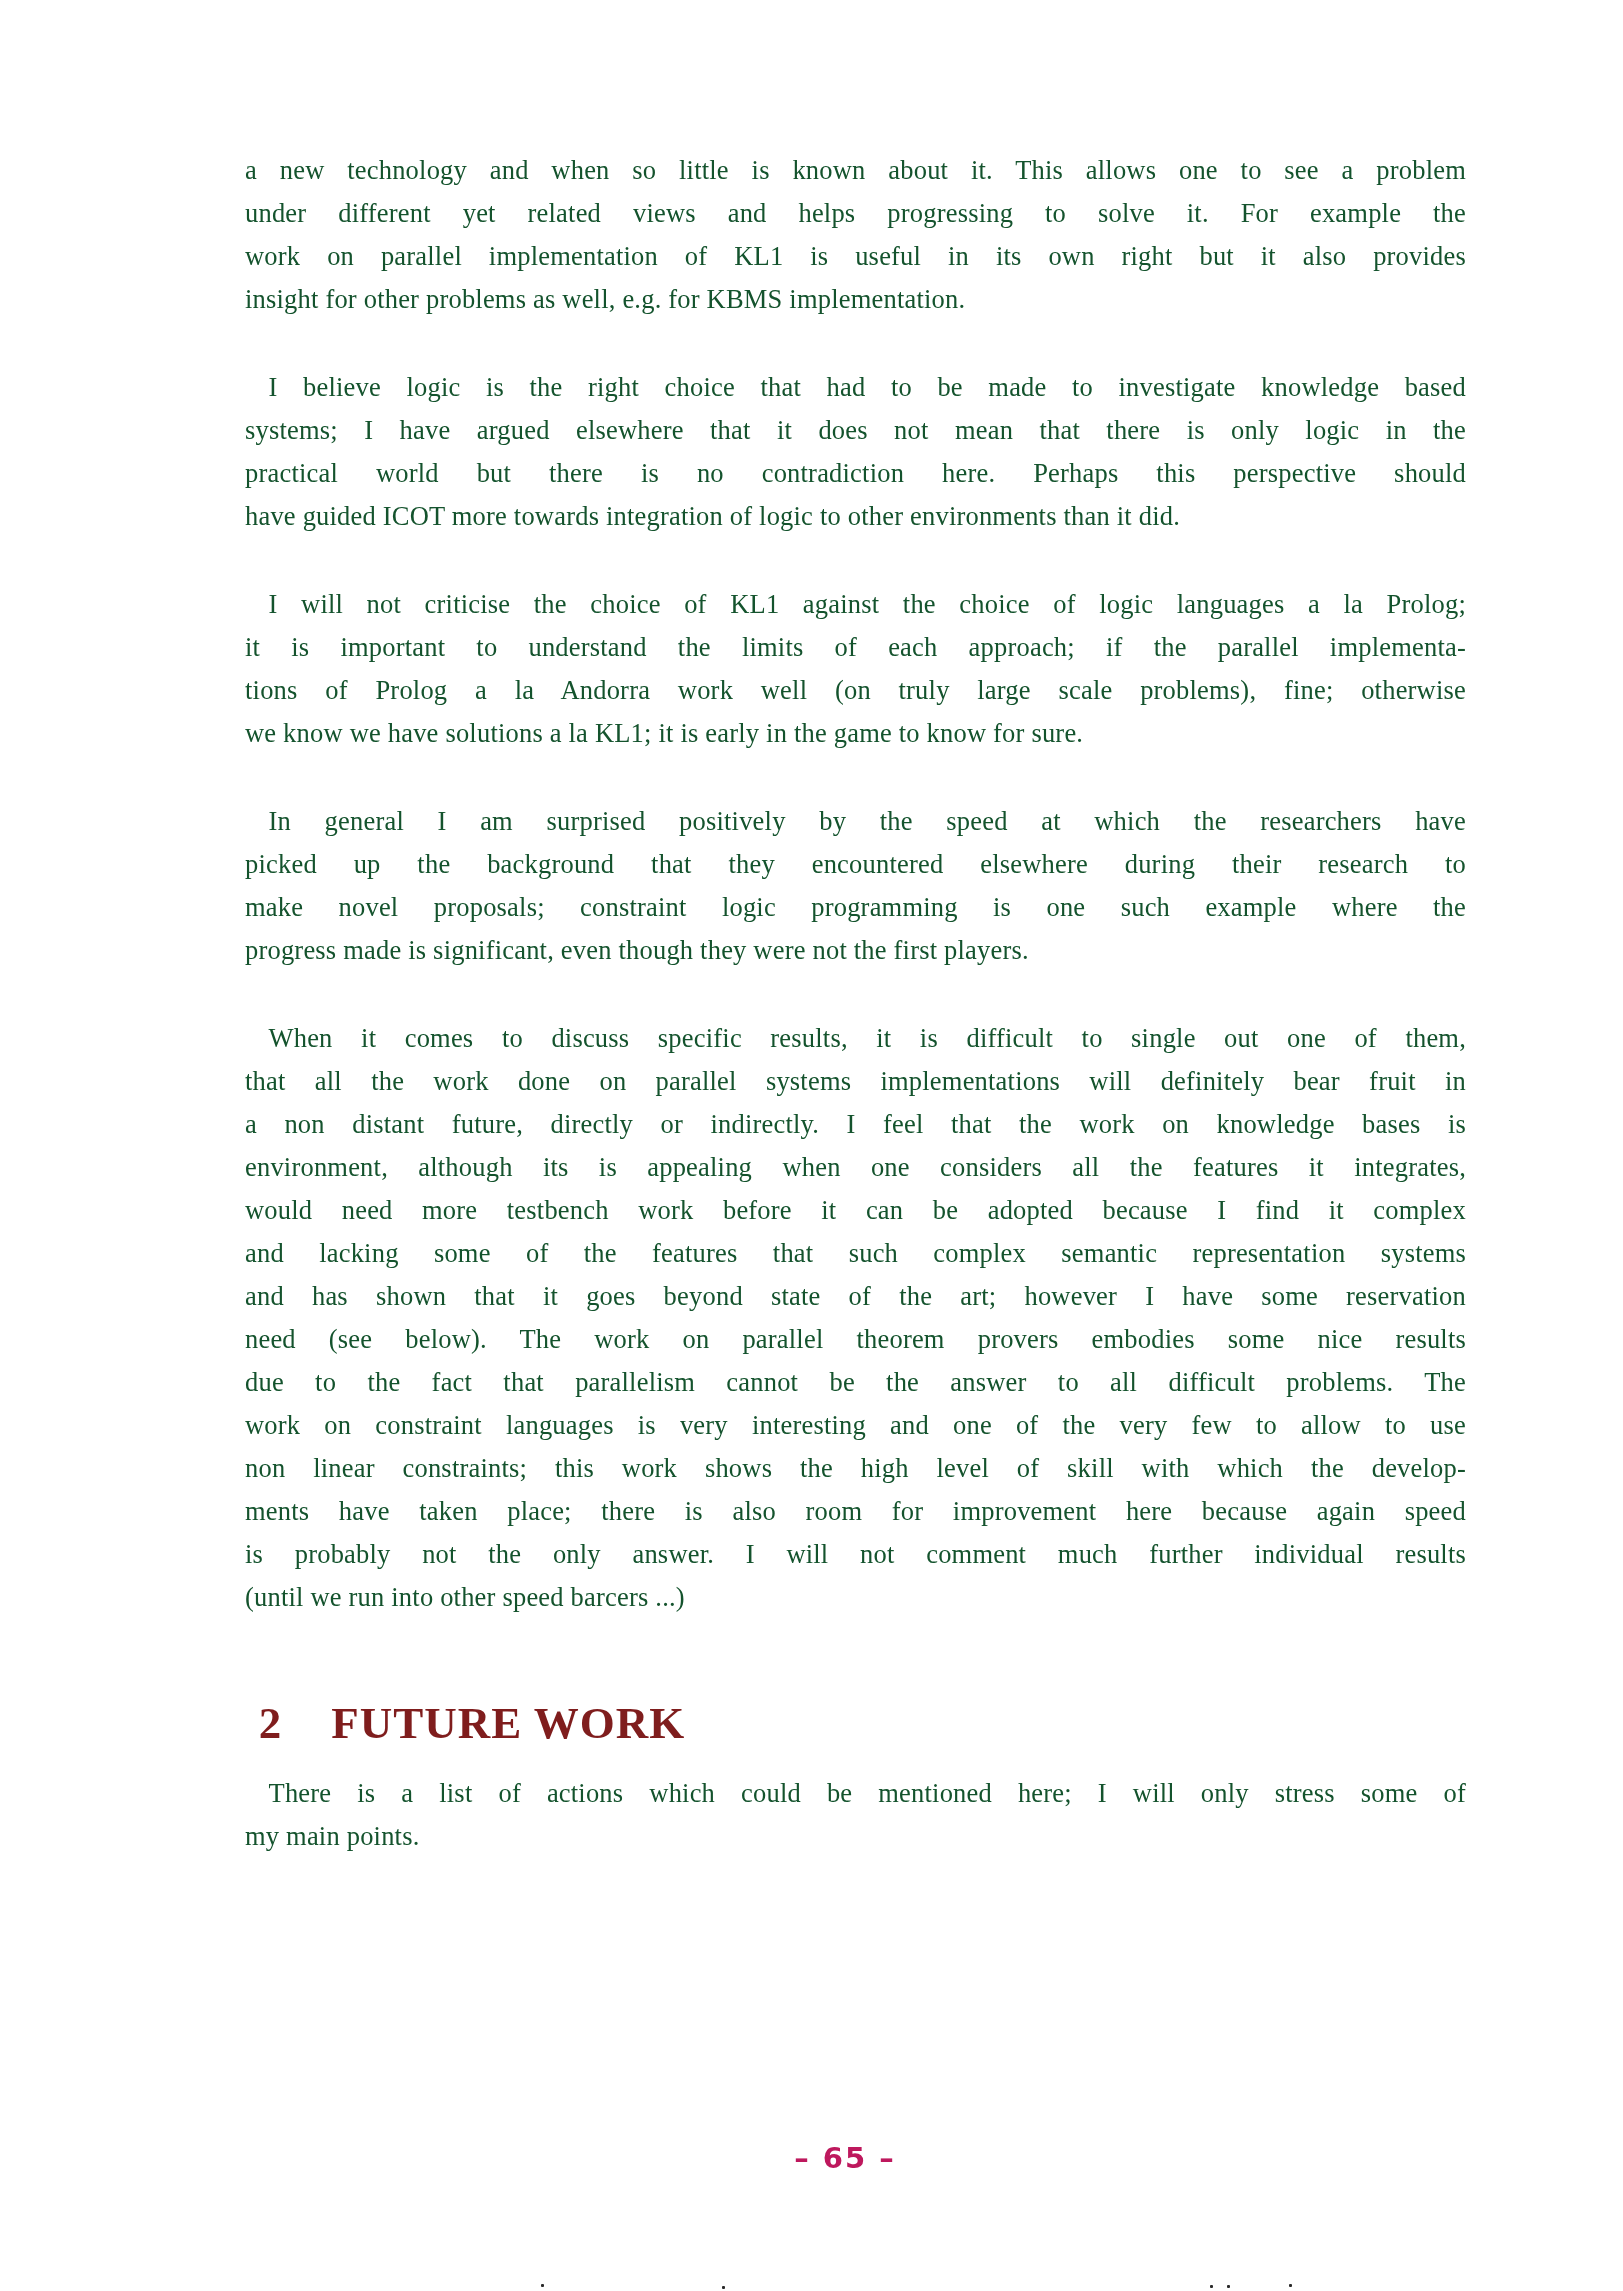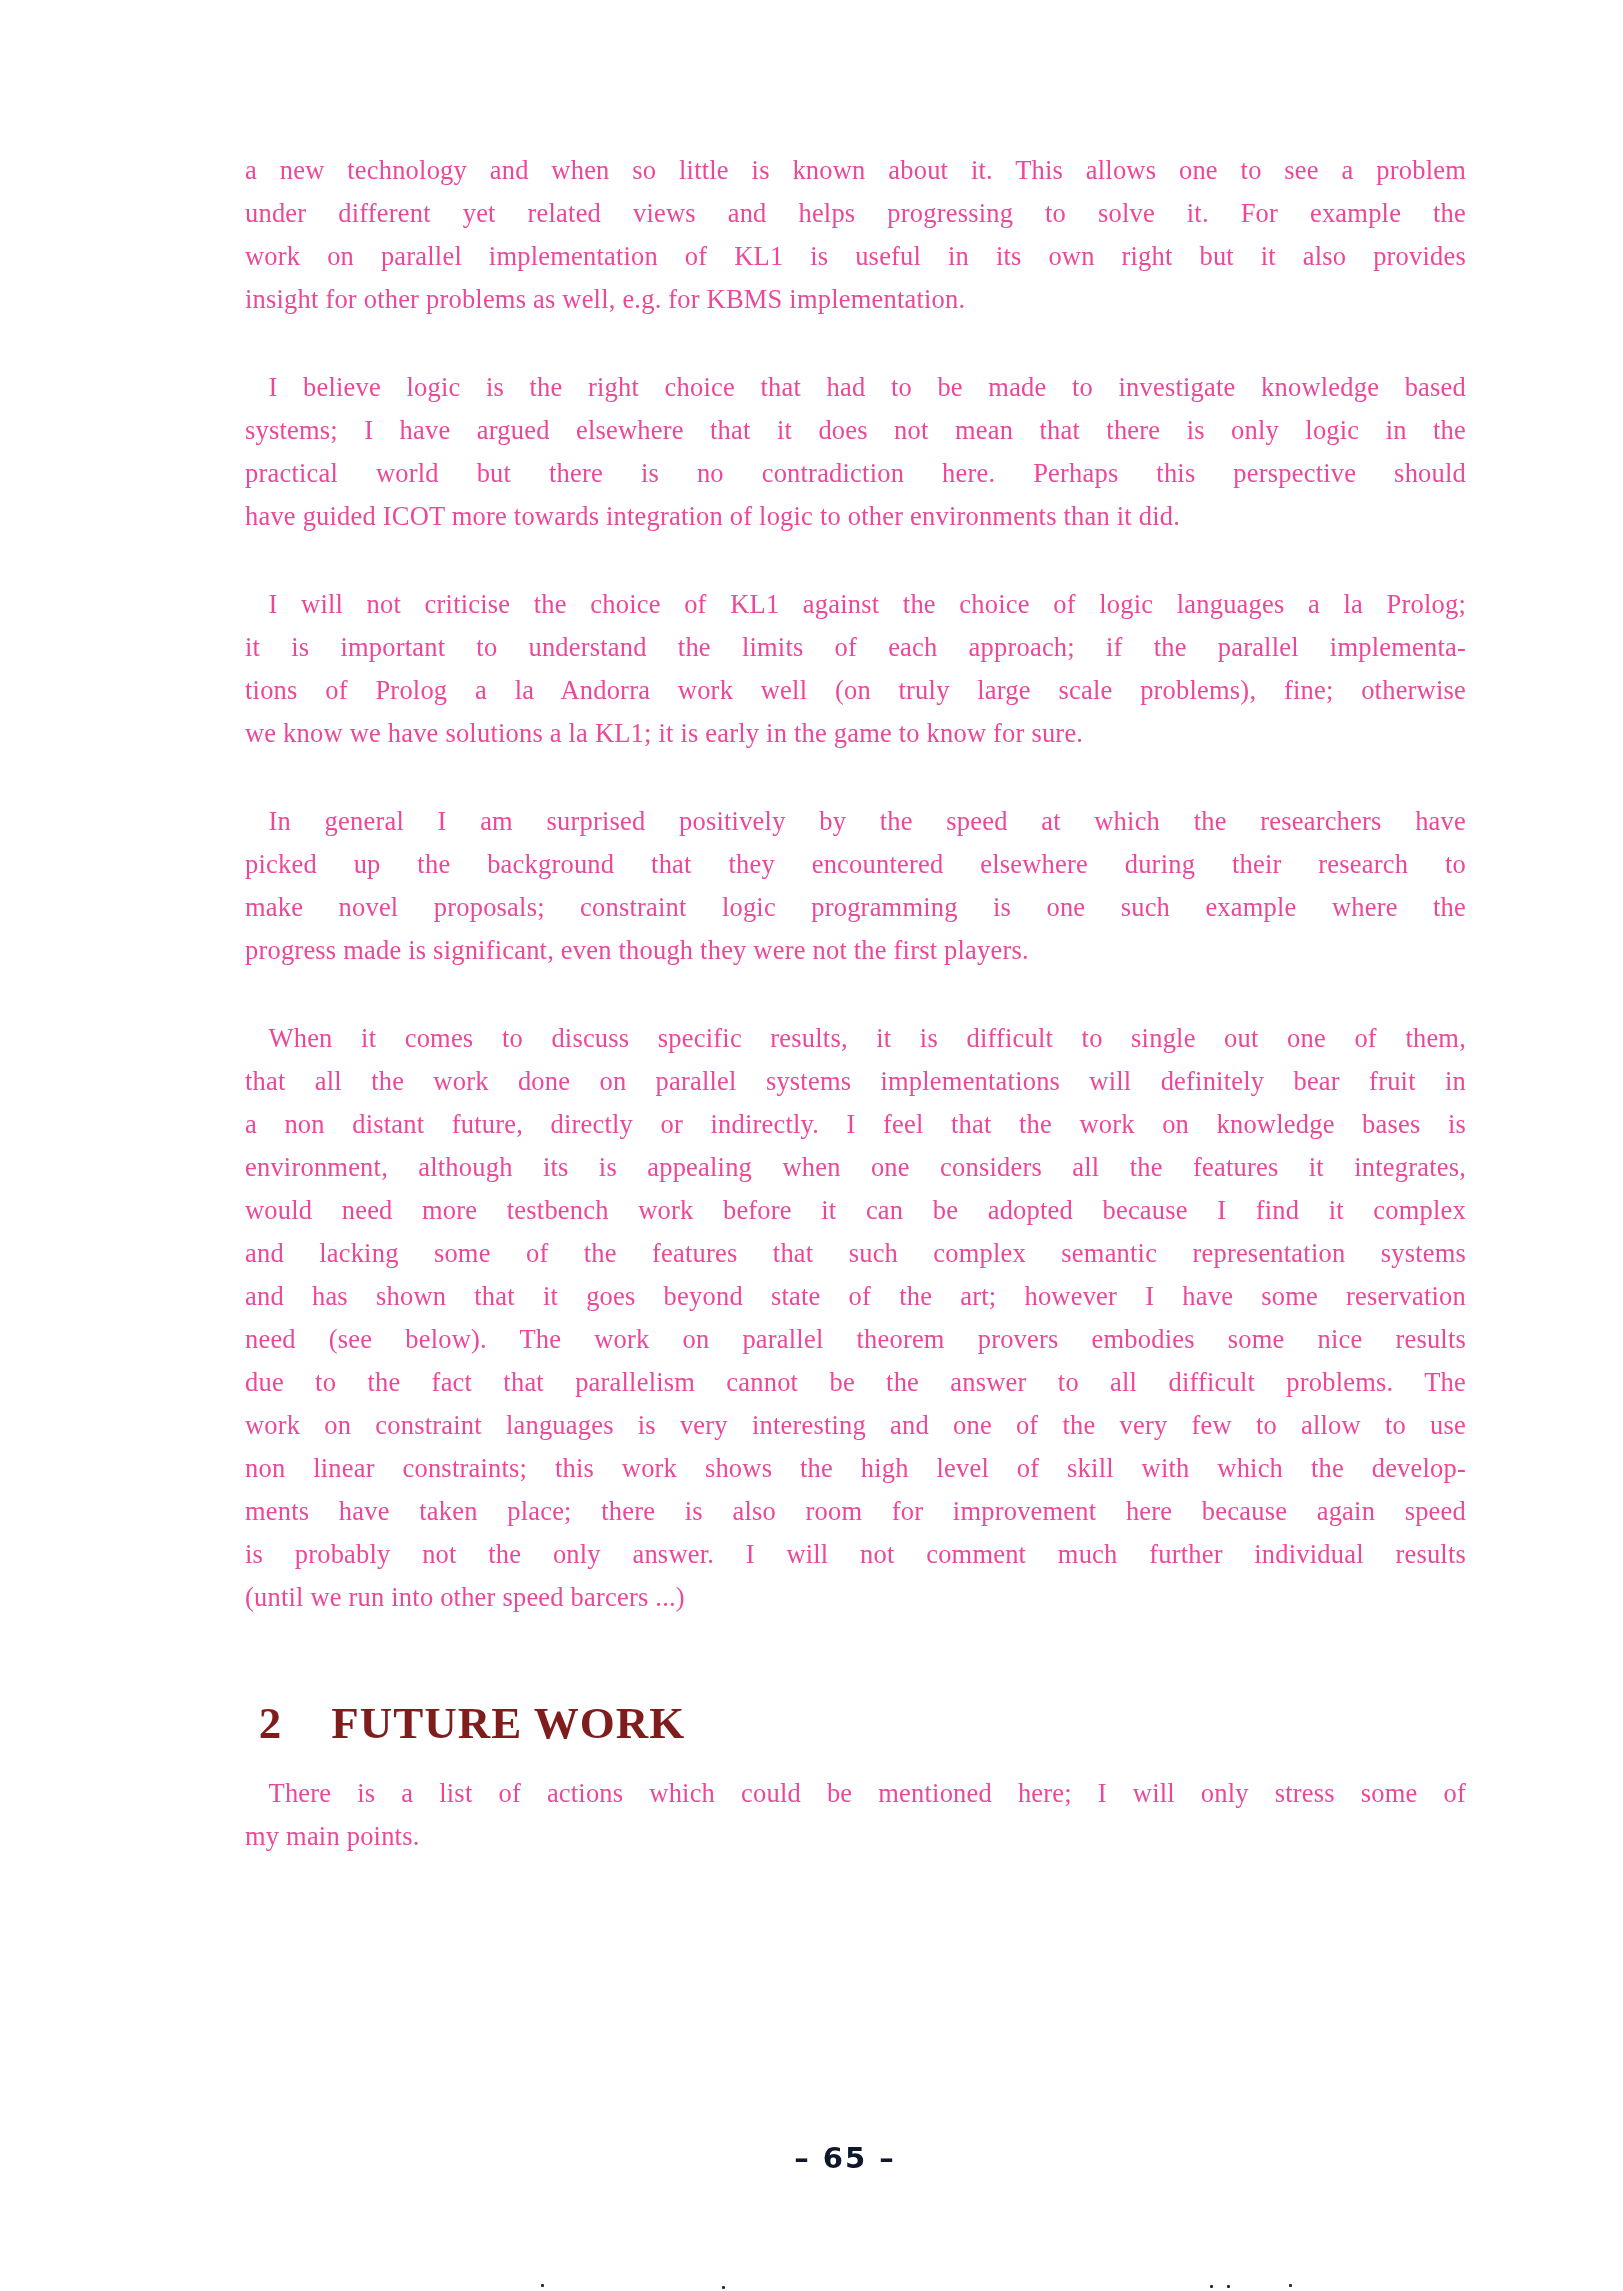--- a/index.html
+++ b/index.html
@@ -16,21 +16,21 @@
   .text-block {
     position: absolute;
     left: 245px;
     top: 149px;
     width: 1221px;
   }
   .para {
     margin-top: 45px;
     font-size: 26.5px;
     line-height: 43px;
-    color: #ec4899;
+    color: #14532d;
   }
   .para:first-child { margin-top: 0; }
   .line {
     text-align: justify;
     text-align-last: justify;
     white-space: normal;
     letter-spacing: 0.2px;
   }
   .line.last { text-align-last: left; }
   .line.indent { text-indent: 23.5px; }
@@ -49,21 +49,21 @@
   .footer {
     position: absolute;
     left: 698px;
     top: 2141px;
     width: 294px;
     text-align: center;
     font-family: "DejaVu Sans", "Liberation Sans", sans-serif;
     font-weight: bold;
     font-size: 29px;
     letter-spacing: 2px;
-    color: #0f172a;
+    color: #be185d;
   }
   .speck {
     position: absolute;
     background: #2a2a2a;
     width: 2.9px;
     height: 2.9px;
     border-radius: 1px;
   }
 </style>
 </head>

